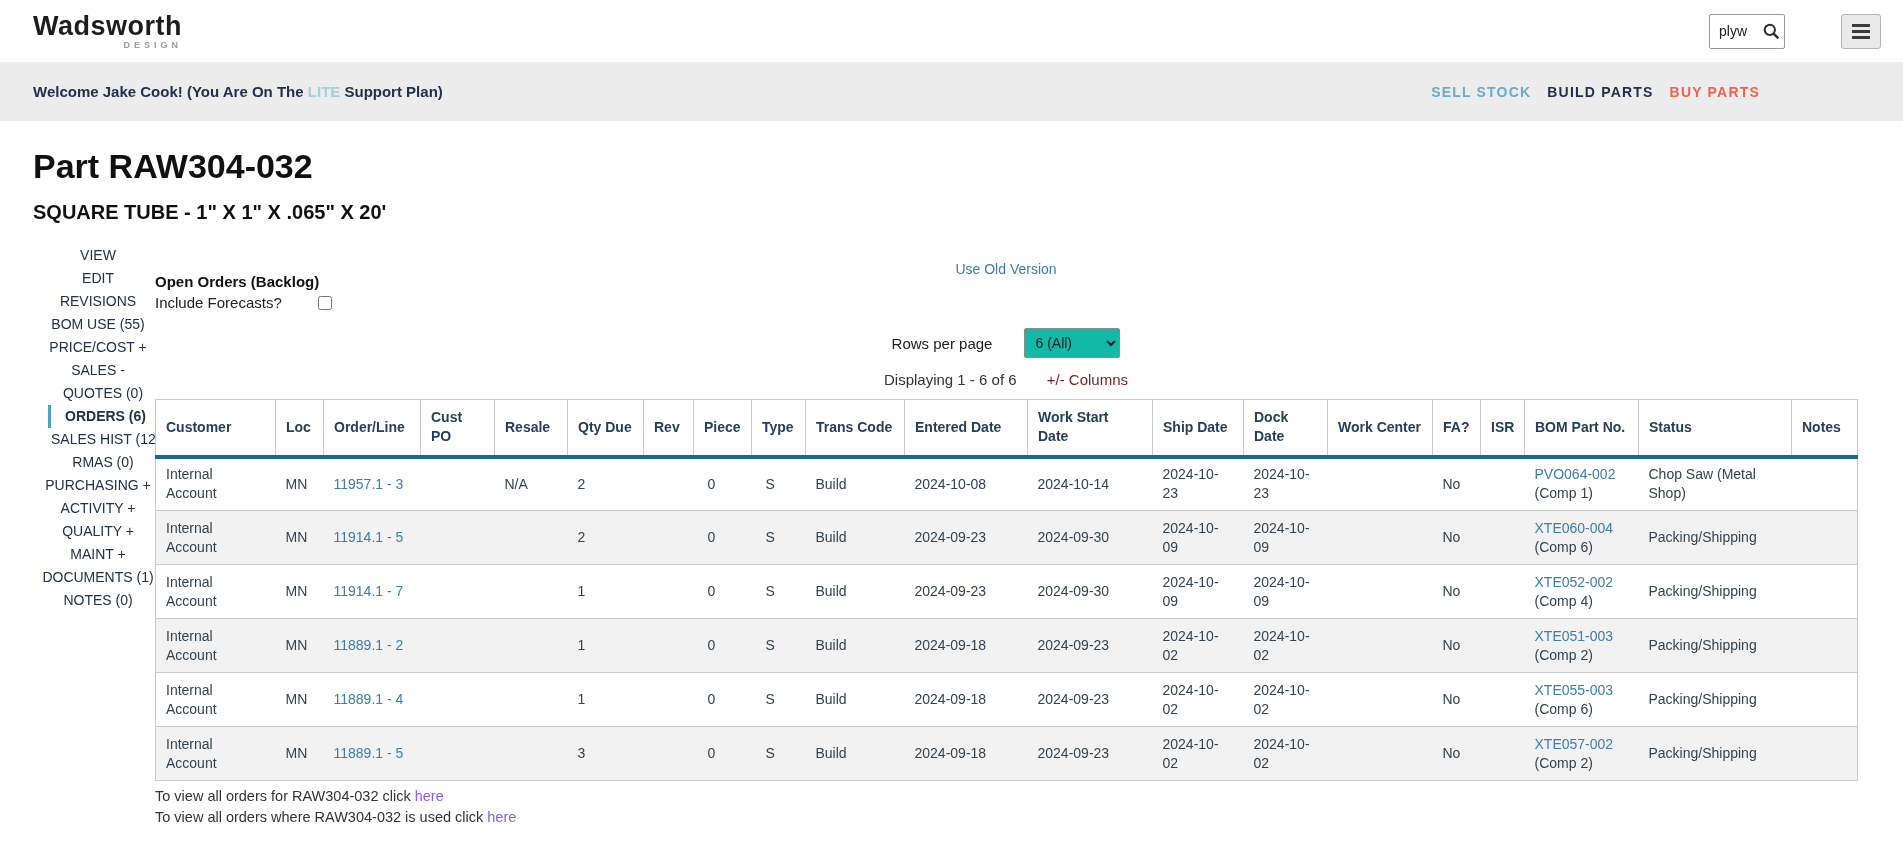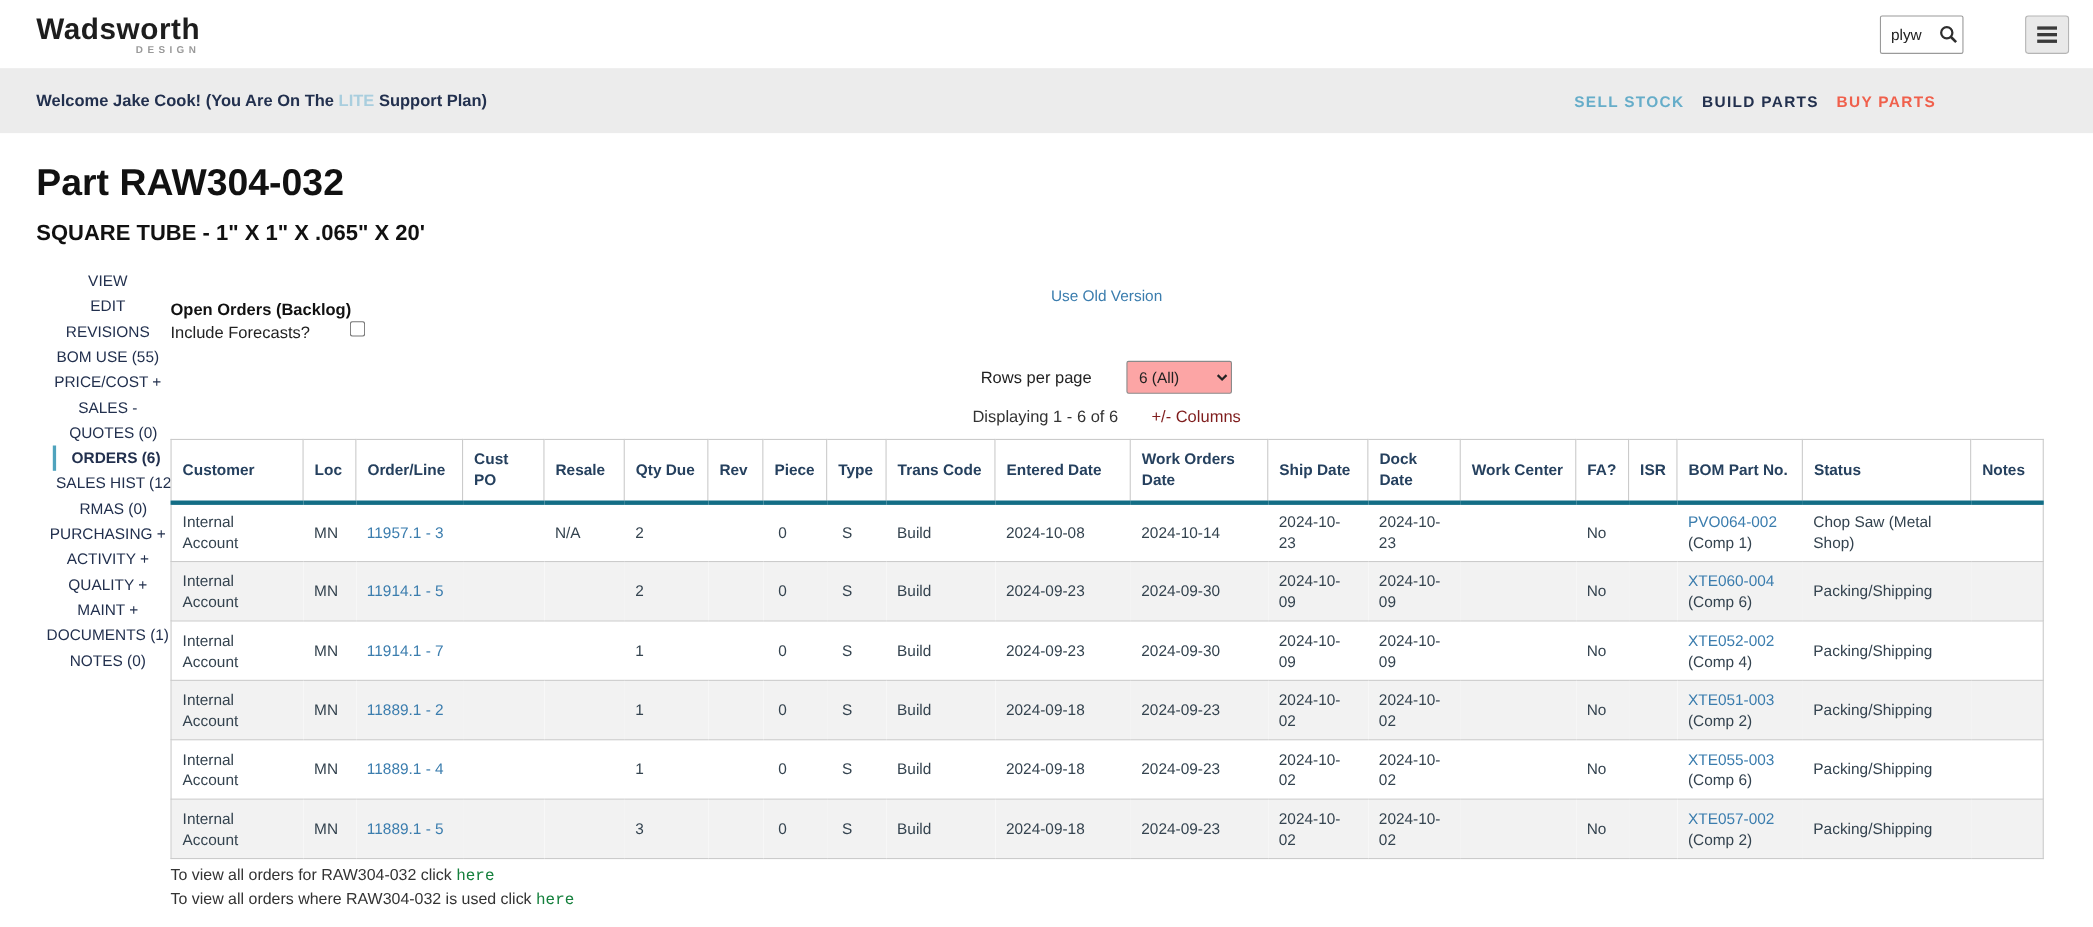--- a/index.html
+++ b/index.html
@@ -49,26 +49,26 @@
   .side-item.active { font-weight:700; border-left:3px solid #4fa3bd; padding-left:5px;
     margin-left:7px; }
   .main { flex:none; width:1702px; position:relative; }
 
   
   .use-old { position:absolute; top:17px; left:50%; transform:translateX(-50%);
     font-size:14px; color:#3b7dae; text-decoration:none; cursor:pointer; }
   .open-orders { margin-top:28px; }
   .section-title { font-size:15px; font-weight:700; color:#111; line-height:20px; }
   .forecast-line { font-size:15px; color:#222; line-height:21px; display:flex;
-    align-items:flex-start;gap:32px; }
+    align-items:center;gap:32px; }
   .forecast-line input { width:14px; height:14px; margin-left:4px; cursor:pointer; }
   .controls { width:100%; text-align:center; margin-top:15px; }
   .rpp-line { font-size:15px; color:#222; display:inline-flex; align-items:center; gap:32px; }
   .rpp-line select { width:96px; height:30px; font-size:14px; color:#222;
-    border:1px solid #8a8a8a; border-radius:2px; background:#fca5a5; padding:0 6px;
+    border:1px solid #8a8a8a; border-radius:2px; background:#14b8a6; padding:0 6px;
     font-family:"Liberation Sans","DejaVu Sans",sans-serif; cursor:pointer; }
   .disp-line { margin-top:13px; font-size:15px; color:#333; }
   .disp-line .cols { color:#7f1d1d; margin-left:26px; text-decoration:none; cursor:pointer; }
 
   
   table { border-collapse:collapse; table-layout:fixed; width:1702px; margin-top:11px; }
   thead th { font-size:14px; font-weight:700; color:#25405e; text-align:left;
     padding:8px 10px; height:57px; vertical-align:middle; background:#fff;
     border:1px solid #cbcbcb; border-bottom:4px solid #136d85; line-height:1.35; }
   tbody td { font-size:14px; color:#34434f; padding:6px 10px; height:54px;
@@ -76,21 +76,21 @@
     overflow:hidden; }
   tbody tr:nth-child(even) td { background:#f2f2f2; }
   tbody td:first-child { border-left:1px solid #cbcbcb; }
   tbody td:last-child { border-right:1px solid #cbcbcb; }
   td.ctr { text-align:left; padding-left:14px; }
   a.tbl-link { color:#3b7dae; text-decoration:none; cursor:pointer; }
   .bom-comp { color:#34434f; }
 
   
   .foot { margin-top:5px; font-size:14.5px; color:#333; line-height:21px; }
-  .foot a { color:#15803d; text-decoration:none; cursor:pointer; margin-left:4px;font-family:Liberation Mono, monospace; }
+  .foot a { color:#8b5cf6; text-decoration:none; cursor:pointer; margin-left:4px; }
 </style>
 </head>
 <body>
 
 <header class="topbar">
   <div class="logo">
     <div class="logo-name">Wadsworth</div>
     <div class="logo-tag">DESIGN</div>
   </div>
   <nav class="topnav">
@@ -201,21 +201,21 @@
             <th>Loc</th>
             <th>Order/Line</th>
             <th>Cust PO</th>
             <th>Resale</th>
             <th>Qty Due</th>
             <th>Rev</th>
             <th>Piece</th>
             <th>Type</th>
             <th>Trans Code</th>
             <th>Entered Date</th>
-            <th>Work Orders Date</th>
+            <th>Work Start Date</th>
             <th>Ship Date</th>
             <th>Dock Date</th>
             <th>Work Center</th>
             <th>FA?</th>
             <th>ISR</th>
             <th>BOM Part No.</th>
             <th>Status</th>
             <th>Notes</th>
           </tr>
       </thead>

